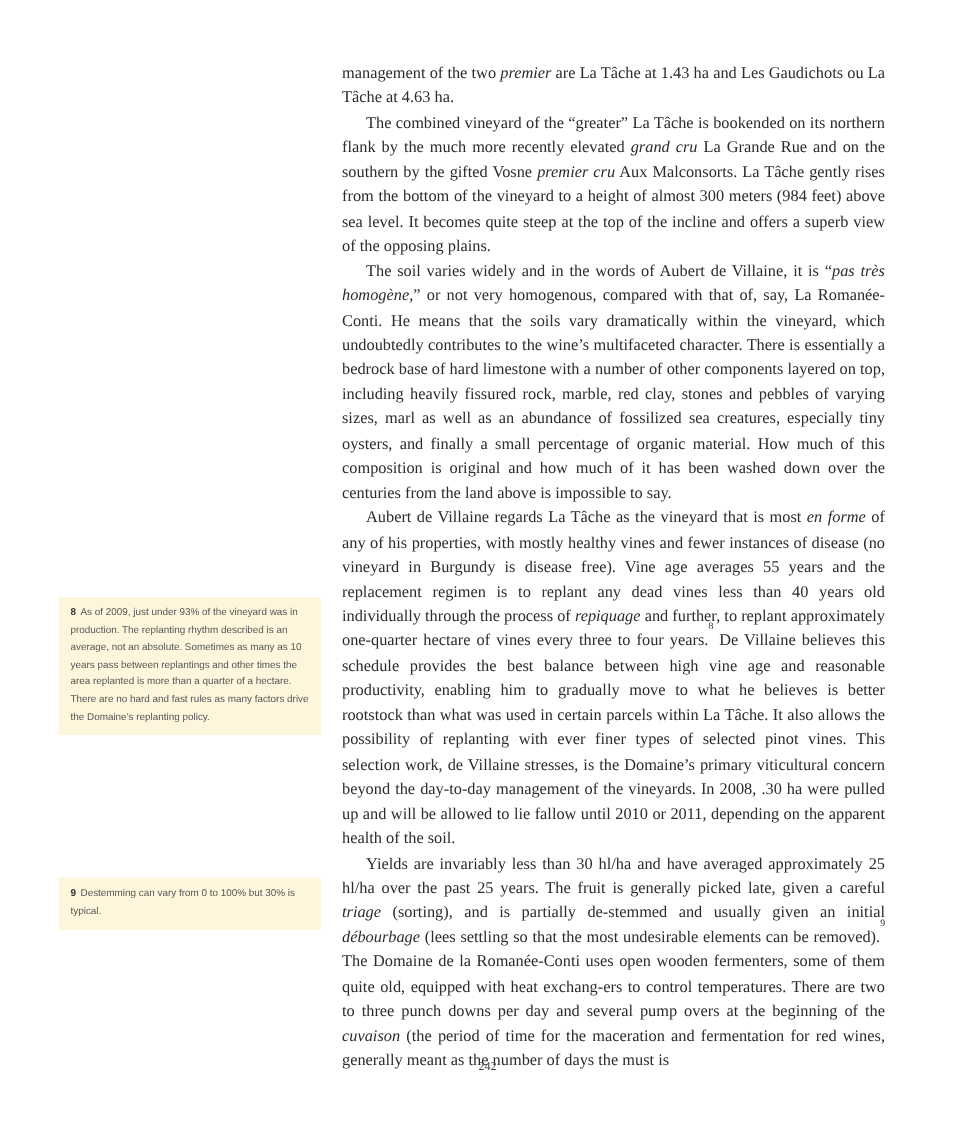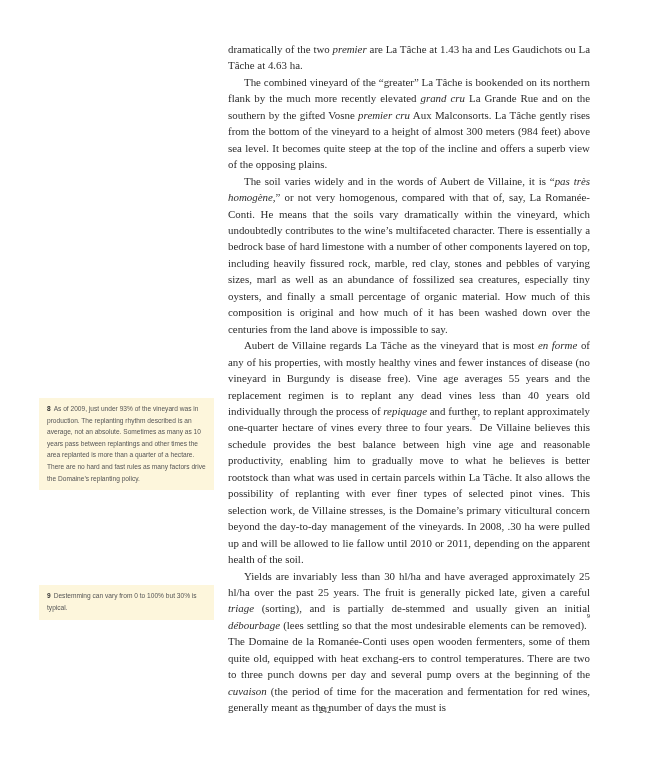--- a/index.html
+++ b/index.html
@@ -29,21 +29,21 @@
     font-family: "Liberation Serif", "DejaVu Serif", serif;
     font-size: 8px; color: #444444;
   }
 </style>
 </head>
 <body>
 
 <div class="page">
 
   <div class="main-col">
-    <p><span>dramatically of the two </span><em>premier</em><span> are La Tâche at 1.43 ha and Les Gaudichots ou La Tâche at 4.63 ha.</span></p>
+    <p><span>management of the two </span><em>premier</em><span> are La Tâche at 1.43 ha and Les Gaudichots ou La Tâche at 4.63 ha.</span></p>
 
     <p class="indent"><span>The combined vineyard of the “greater” La Tâche is bookended on its northern flank by the much more recently elevated </span><em>grand cru</em><span> La Grande Rue and on the southern by the gifted Vosne </span><em>premier cru</em><span> Aux Malconsorts. La Tâche gently rises from the bottom of the vineyard to a height of almost 300 meters (984 feet) above sea level. It becomes quite steep at the top of the incline and offers a superb view of the opposing plains.</span></p>
 
     <p class="indent"><span>The soil varies widely and in the words of Aubert de Villaine, it is “</span><em>pas très homogène,</em><span>” or not very homogenous, compared with that of, say, La Romanée-Conti. He means that the soils vary dramatically within the vineyard, which undoubtedly contributes to the wine’s multifaceted character. There is essentially a bedrock base of hard limestone with a number of other components layered on top, including heavily fissured rock, marble, red clay, stones and pebbles of varying sizes, marl as well as an abundance of fossilized sea creatures, especially tiny oysters, and finally a small percentage of organic material. How much of this composition is original and how much of it has been washed down over the centuries from the land above is impossible to say.</span></p>
 
     <p class="indent"><span>Aubert de Villaine regards La Tâche as the vineyard that is most </span><em>en forme</em><span> of any of his properties, with mostly healthy vines and fewer instances of disease (no vineyard in Burgundy is disease free). Vine age averages 55 years and the replacement regimen is to replant any dead vines less than 40 years old individually through the process of </span><em>repiquage</em><span> and further, to replant approximately one-quarter hectare of vines every three to four years.</span><sup>8</sup><span> De Villaine believes this schedule provides the best balance between high vine age and reasonable productivity, enabling him to gradually move to what he believes is better rootstock than what was used in certain parcels within La Tâche. It also allows the possibility of replanting with ever finer types of selected pinot vines. This selection work, de Villaine stresses, is the Domaine’s primary viticultural concern beyond the day-to-day management of the vineyards. In 2008, .30 ha were pulled up and will be allowed to lie fallow until 2010 or 2011, depending on the apparent health of the soil.</span></p>
 
     <p class="indent"><span>Yields are invariably less than 30 hl/ha and have averaged approximately 25 hl/ha over the past 25 years. The fruit is generally picked late, given a careful </span><em>triage</em><span> (sorting), and is partially de-stemmed and usually given an initial </span><em>débourbage</em><span> (lees settling so that the most undesirable elements can be removed).</span><sup>9</sup><span> The Domaine de la Romanée-Conti uses open wooden fermenters, some of them quite old, equipped with heat exchang-ers to control temperatures. There are two to three punch downs per day and several pump overs at the beginning of the </span><em>cuvaison</em><span> (the period of time for the maceration and fermentation for red wines, generally meant as the number of days the must is</span></p>
   </div>
 

